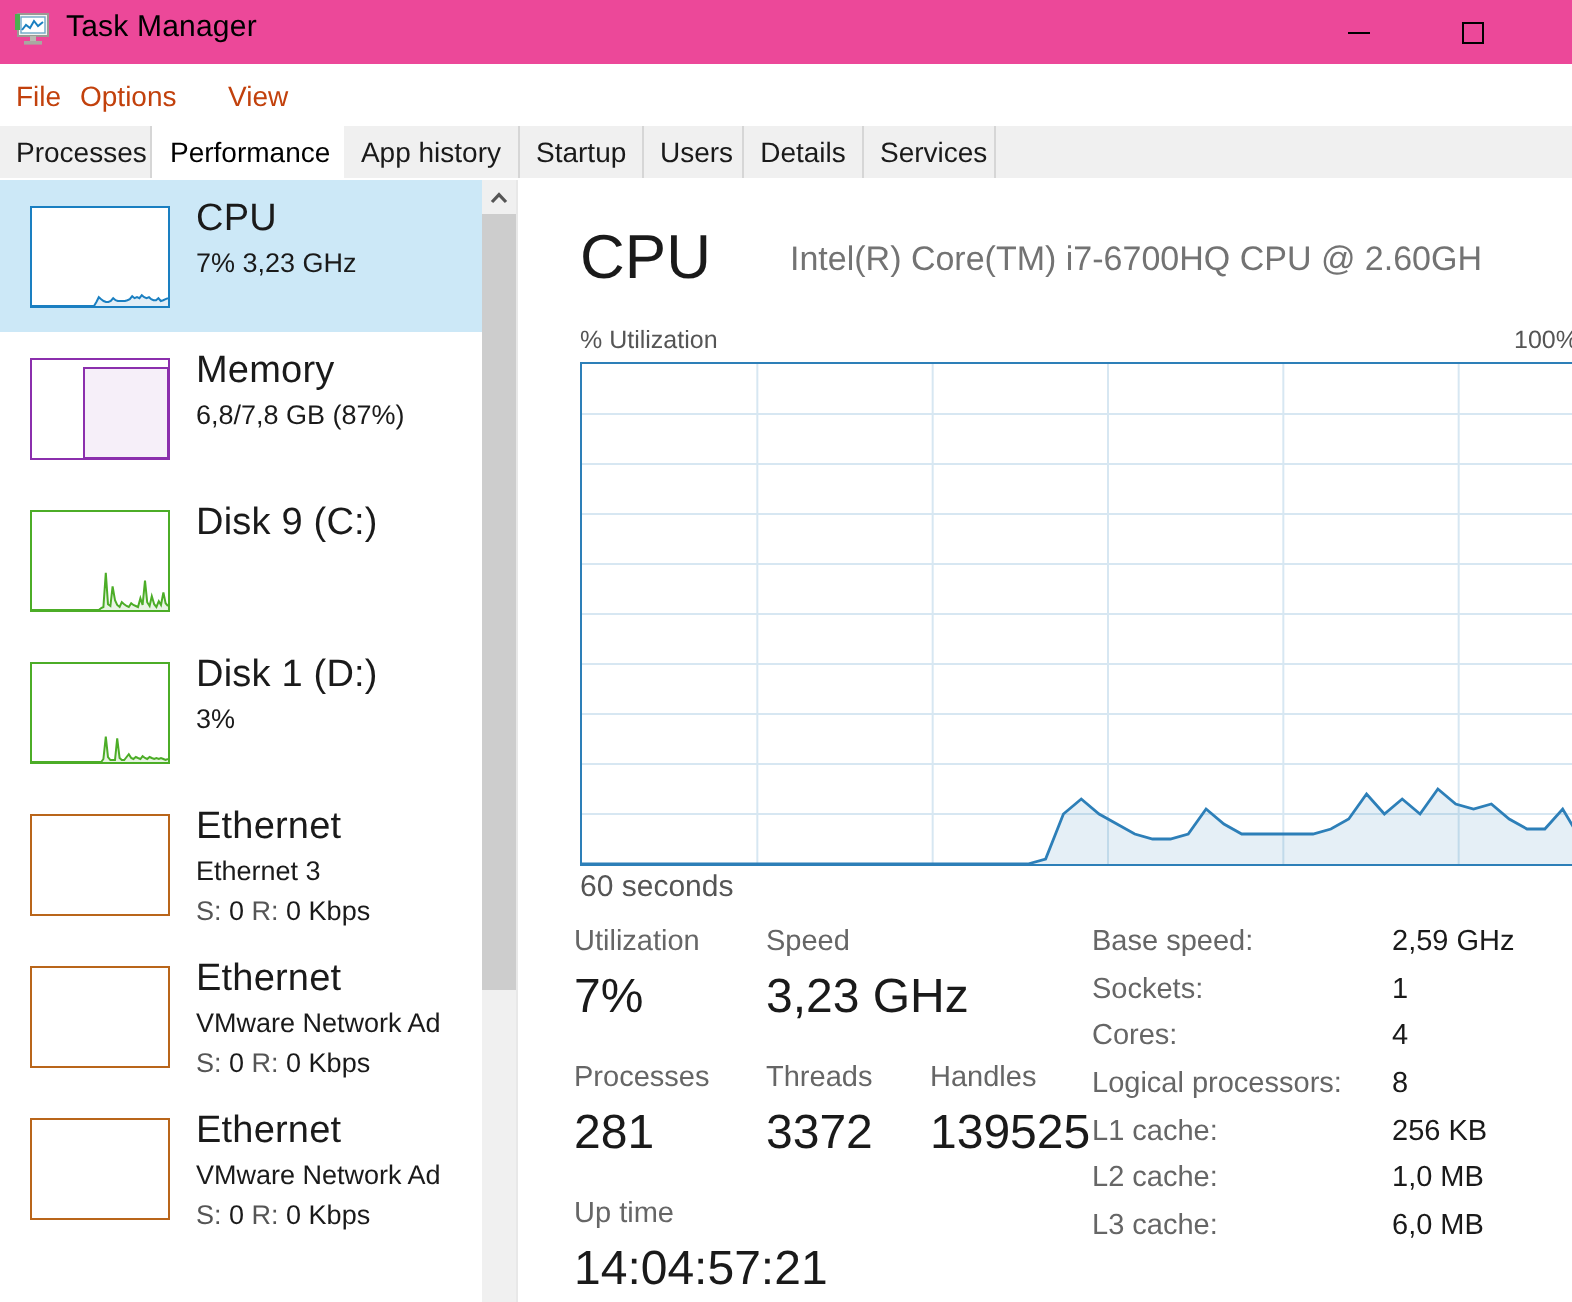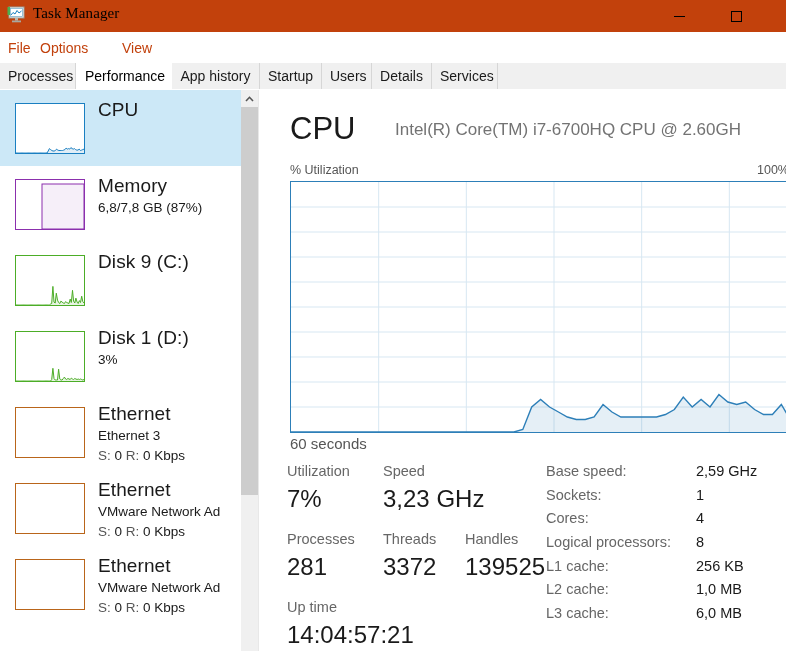--- a/index.html
+++ b/index.html
@@ -8,22 +8,21 @@
     overflow: hidden;
     background: #ffffff;
     font-family: "Liberation Sans", sans-serif;
     -webkit-font-smoothing: antialiased;
   }
   .window { position: relative; width: 786px; height: 651px; background:#fff; }
 
   
   .titlebar {
     position: absolute; top:0; left:0; width:786px; height:32px;
-    background:#c2410c;
-    font-family:Liberation Serif, serif;
+    background:#ec4899;
   }
   .app-icon {
     position:absolute; left:7px; top:6px; width:19px; height:18px;
   }
   .title-text {
     position:absolute; left:33px; top:5px;
     font-size:15px; color:#000; letter-spacing:0.1px;
   }
   .win-btn {
     position:absolute; top:0; height:32px; width:46px;
@@ -38,21 +37,21 @@
   
   .menubar {
     position:absolute; top:36px; left:0; width:786px; height:24px;
   }
   .menu-item {
     position:absolute; top:0; font-size:14px; color:#c2410c;
     line-height:24px; padding:0 2px;
   }
   .m-file { left:6px; }
   .m-options { left:38px; }
-  .m-view { left:120px; }
+  .m-view { left:112px; }
 
   
   .tabstrip {
     position:absolute; top:63px; left:0; width:786px; height:27px;
     background:#f0f0f0;
   }
   .tabstrip-base {
     position:absolute; top:89px; left:0; width:786px; height:1px;
     background:#ffffff;
   }
@@ -246,20 +245,21 @@
   <div class="sidebar" id="sidebar">
       <div class="side-item selected" style="top: 0px;">
         <div class="mini-graph" style="border-color: rgb(26, 127, 193);">
           <svg viewBox="0 0 68 49" preserveAspectRatio="none">
             <polygon points="0,49 0.0,49.0 1.2,49.0 2.4,49.0 3.6,49.0 4.8,49.0 6.0,49.0 7.2,49.0 8.4,49.0 9.5,49.0 10.7,49.0 11.9,49.0 13.1,49.0 14.3,49.0 15.5,49.0 16.7,49.0 17.9,49.0 19.1,49.0 20.3,49.0 21.5,49.0 22.7,49.0 23.9,49.0 25.1,49.0 26.2,49.0 27.4,49.0 28.6,49.0 29.8,49.0 31.0,49.0 32.2,47.0 33.4,44.6 34.6,45.6 35.8,46.5 37.0,47.0 38.2,47.0 39.4,46.5 40.6,45.1 41.8,46.1 42.9,46.5 44.1,46.5 45.3,46.5 46.5,46.5 47.7,46.1 48.9,45.6 50.1,44.1 51.3,45.1 52.5,44.6 53.7,45.1 54.9,43.6 56.1,44.6 57.3,45.1 58.5,44.6 59.6,45.6 60.8,46.1 62.0,46.1 63.2,45.1 64.4,46.5 65.6,46.1 66.8,45.6 68.0,45.1 68,49" fill="#1a7fc1" fill-opacity="0.13"></polygon>
             <polyline points="0.0,49.0 1.2,49.0 2.4,49.0 3.6,49.0 4.8,49.0 6.0,49.0 7.2,49.0 8.4,49.0 9.5,49.0 10.7,49.0 11.9,49.0 13.1,49.0 14.3,49.0 15.5,49.0 16.7,49.0 17.9,49.0 19.1,49.0 20.3,49.0 21.5,49.0 22.7,49.0 23.9,49.0 25.1,49.0 26.2,49.0 27.4,49.0 28.6,49.0 29.8,49.0 31.0,49.0 32.2,47.0 33.4,44.6 34.6,45.6 35.8,46.5 37.0,47.0 38.2,47.0 39.4,46.5 40.6,45.1 41.8,46.1 42.9,46.5 44.1,46.5 45.3,46.5 46.5,46.5 47.7,46.1 48.9,45.6 50.1,44.1 51.3,45.1 52.5,44.6 53.7,45.1 54.9,43.6 56.1,44.6 57.3,45.1 58.5,44.6 59.6,45.6 60.8,46.1 62.0,46.1 63.2,45.1 64.4,46.5 65.6,46.1 66.8,45.6 68.0,45.1" fill="none" stroke="#1a7fc1" stroke-width="1"></polyline>
           </svg>
         </div>
         <div class="side-text">
           <div class="side-title">CPU</div>
+          <div class="side-sub">7%  3,23 GHz</div>
         </div>
       </div>
       <div class="side-item" style="top: 76px;">
         <div class="mini-graph" style="border-color: rgb(139, 47, 173);">
           <svg viewBox="0 0 68 49" preserveAspectRatio="none">
             <rect x="26" y="4" width="42" height="45" fill="#8b2fad" fill-opacity="0.08" stroke="#8b2fad" stroke-width="1"></rect>
           </svg>
         </div>
         <div class="side-text">
           <div class="side-title">Memory</div>

